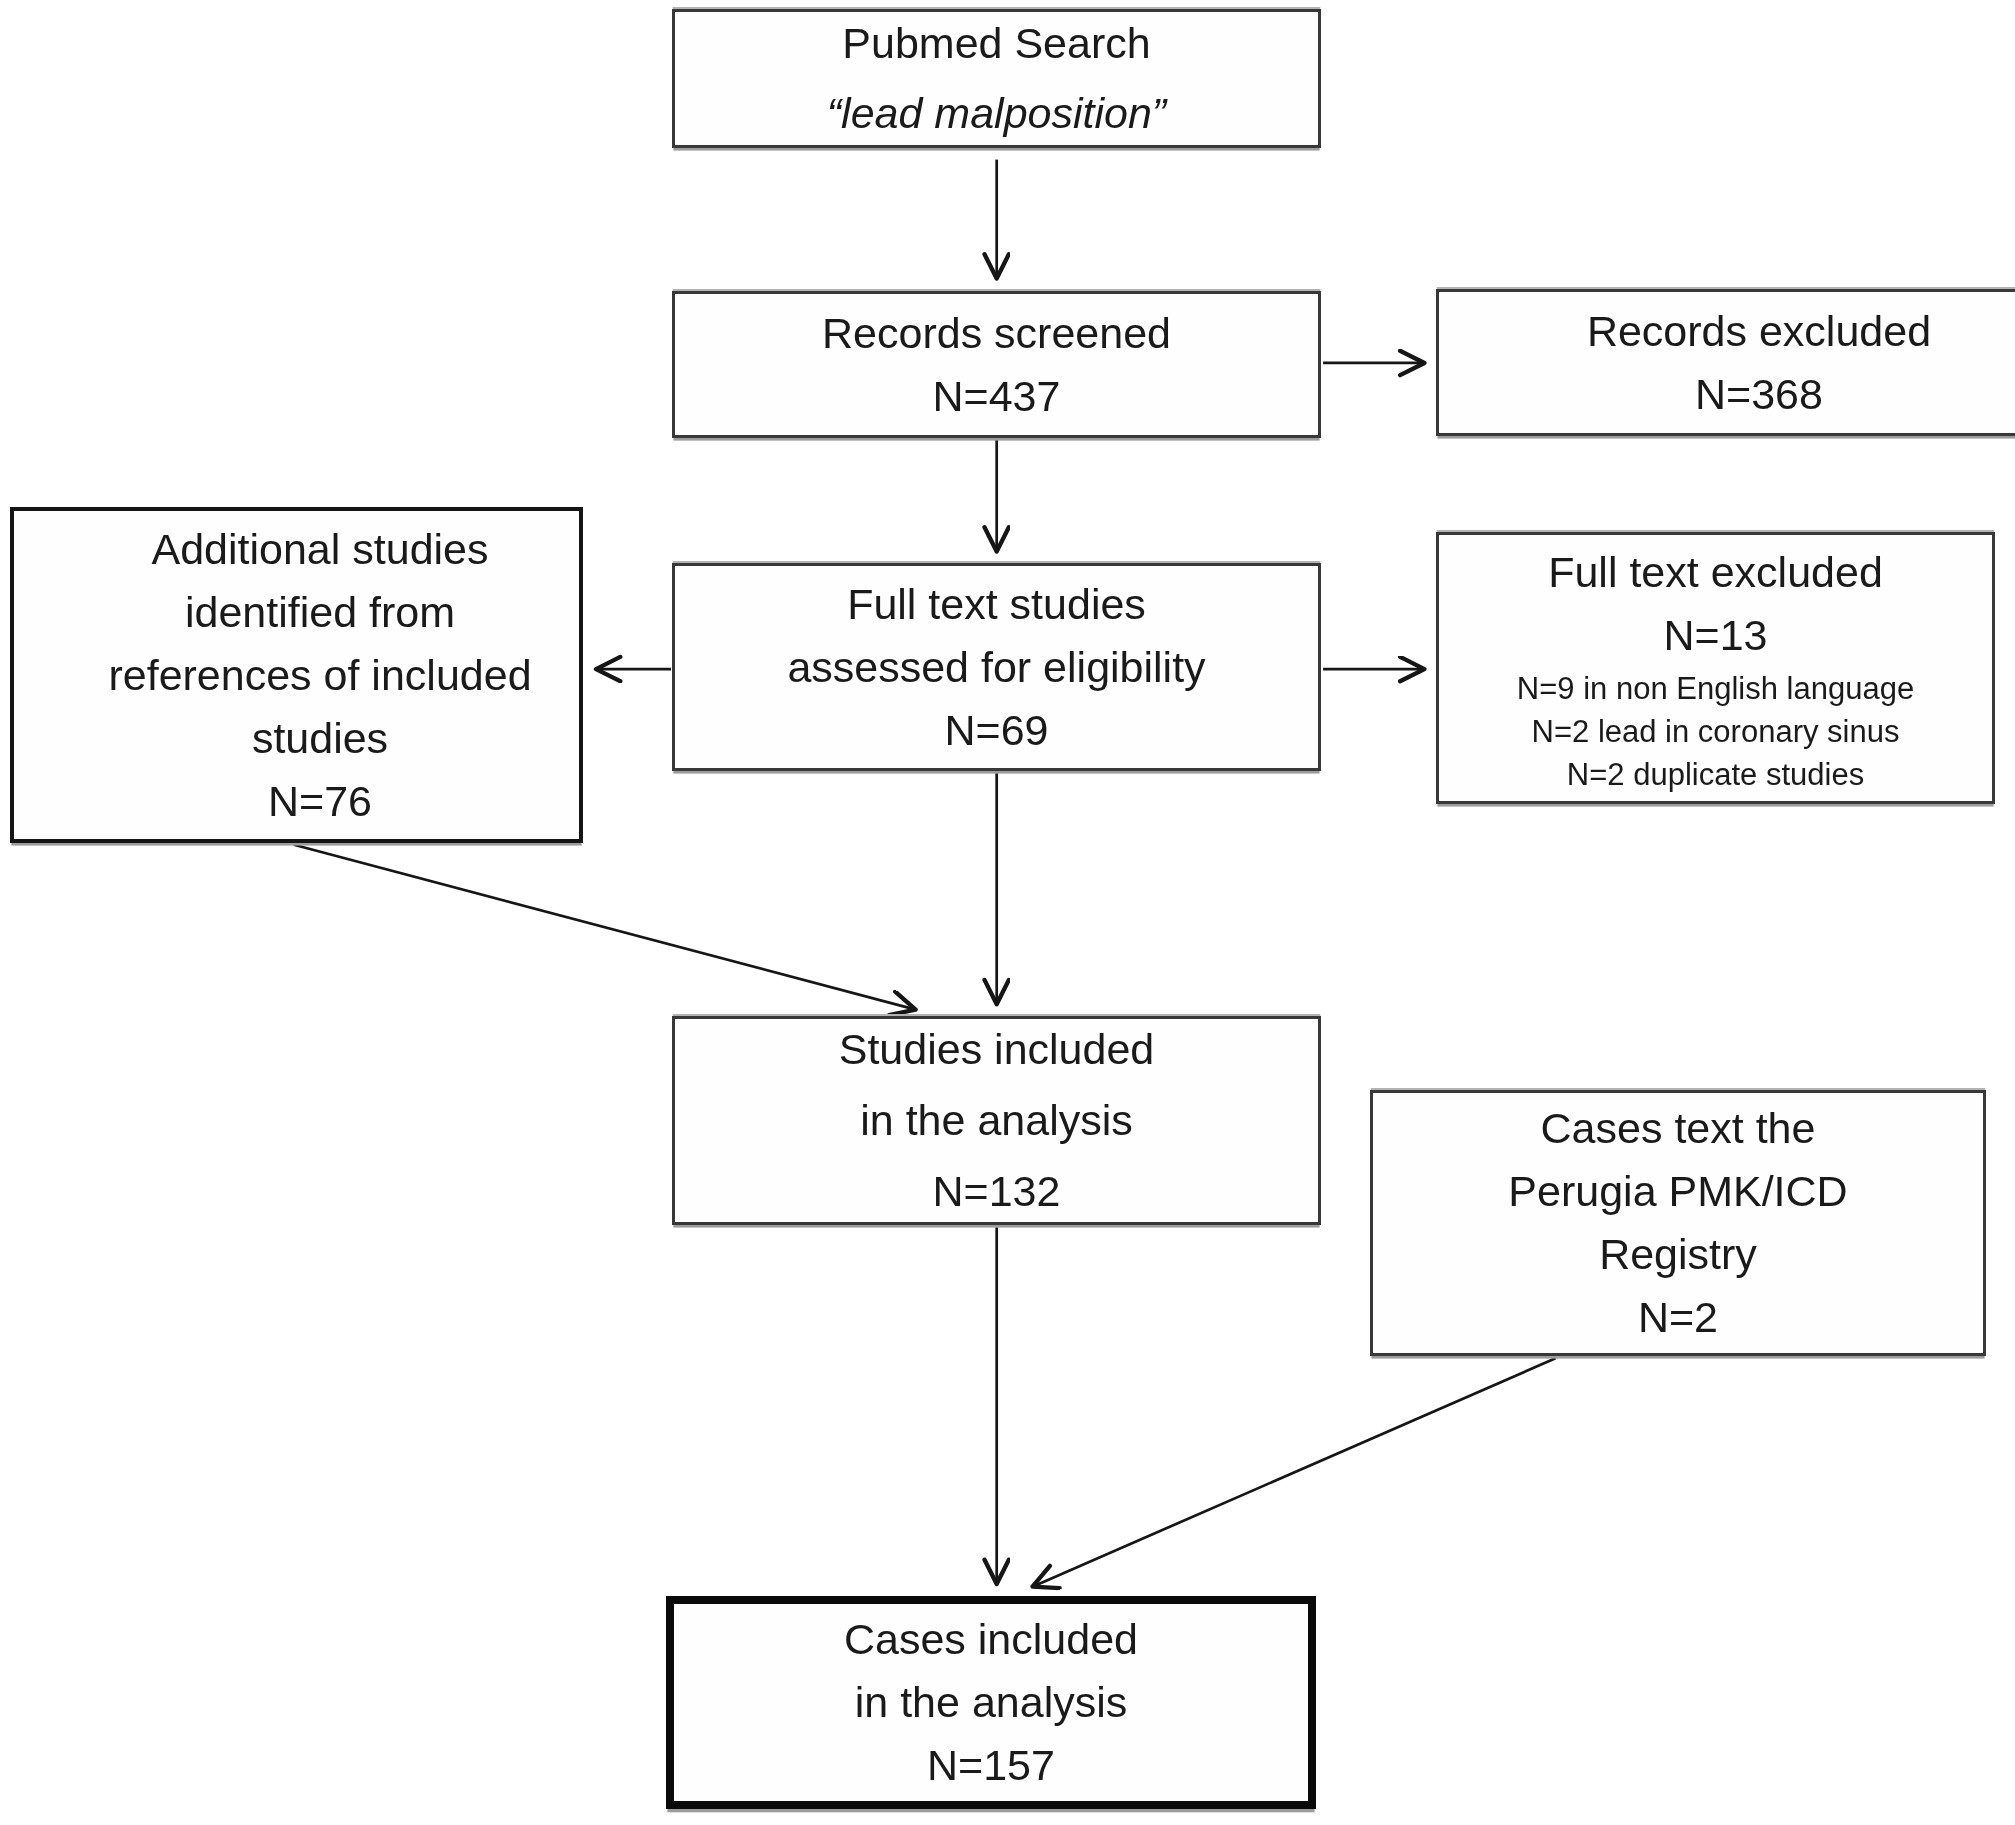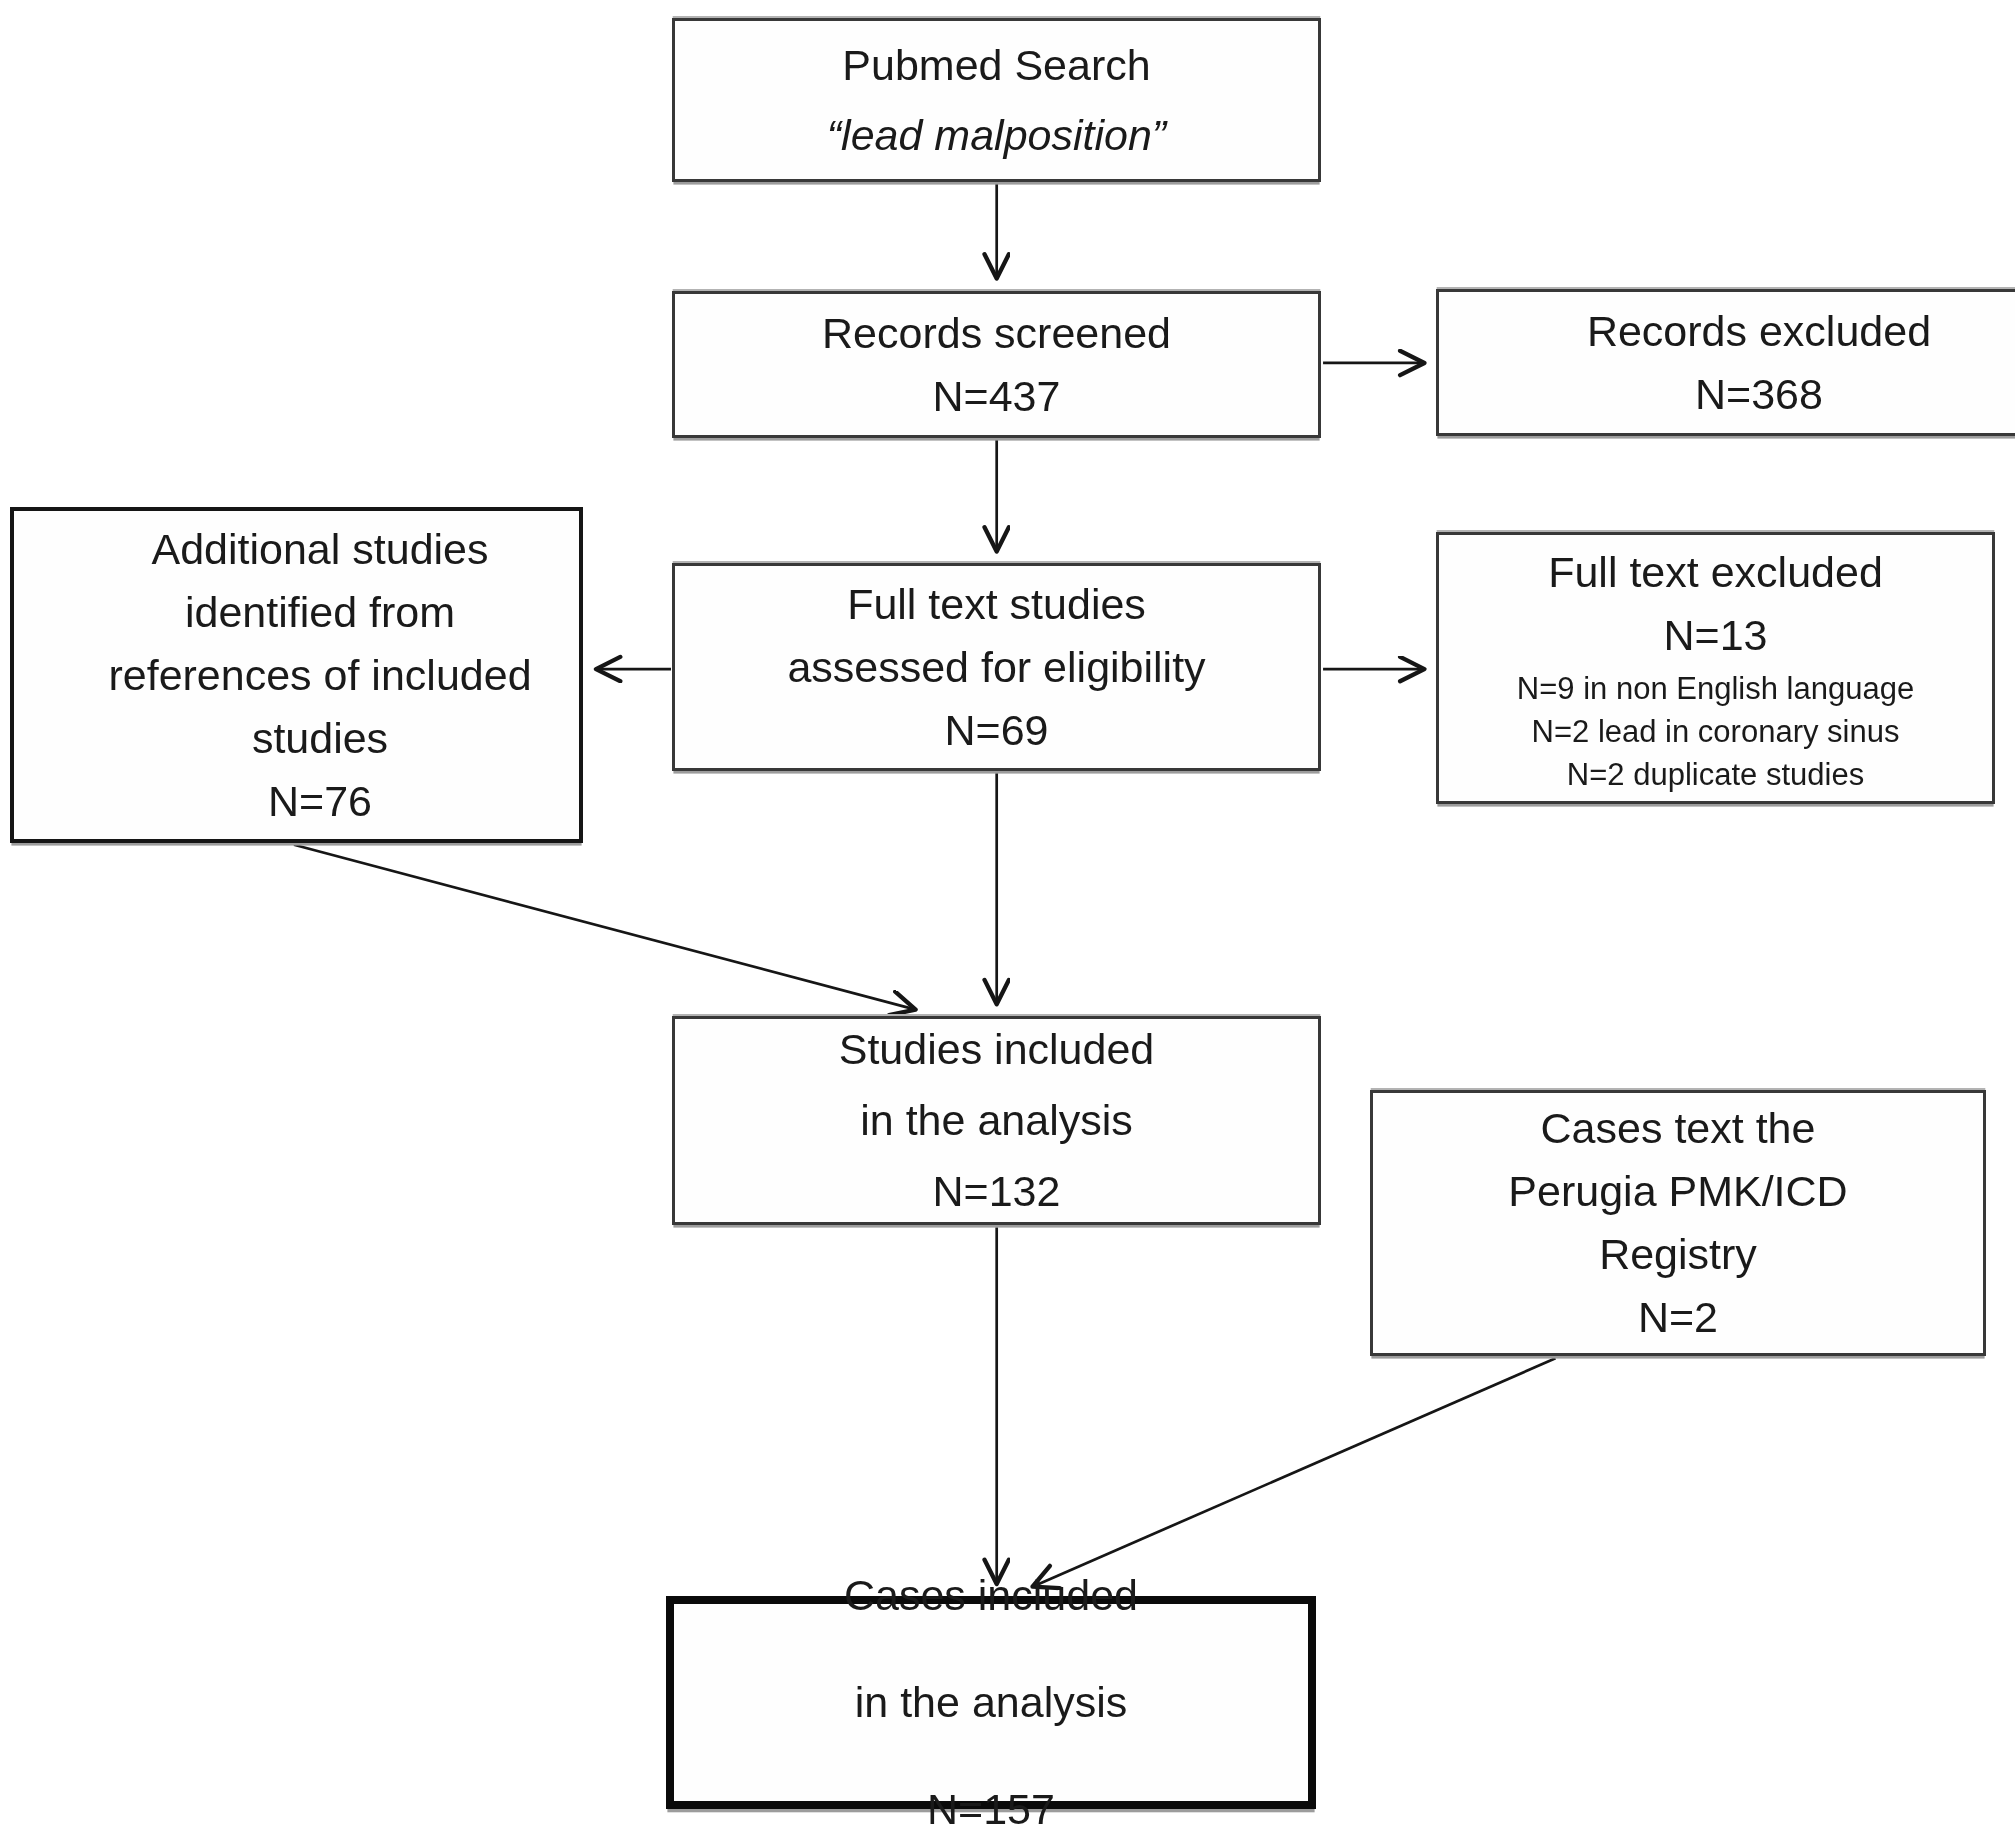--- a/index.html
+++ b/index.html
@@ -43,29 +43,29 @@
     white-space: nowrap;
     font-weight: 400;
   }
   .italic { font-style: italic; margin-top: 7px; }
   .reason {
     font-size: 31px;
     line-height: 43px;
     white-space: nowrap;
   }
   
-  #box-pubmed            { left: 672px;  top: 18px;   width: 649px; height: 164px; }
+  #box-pubmed            { left: 672px;  top: 9px;   width: 649px; height: 139px; }
   #box-records-screened  { left: 672px;  top: 291px;  width: 649px; height: 147px; }
   #box-records-excluded  { left: 1436px; top: 289px;  width: 646px; height: 147px; }
   #box-full-text         { left: 672px;  top: 563px;  width: 649px; height: 208px; }
   #box-full-text-excluded{ left: 1436px; top: 532px;  width: 559px; height: 272px; }
   #box-additional        { left: 10px;   top: 507px;  width: 573px; height: 336px; padding-left: 47px; }
   #box-studies-included  { left: 672px;  top: 1016px; width: 649px; height: 209px; gap: 8px; }
   #box-perugia           { left: 1370px; top: 1090px; width: 616px; height: 266px; }
-  #box-cases-included    { left: 666px;  top: 1596px; width: 650px; height: 213px; gap: 44px; }
+  #box-cases-included    { left: 666px;  top: 1596px; width: 650px; height: 213px; }
 </style>
 </head>
 <body>
 
 <div class="canvas">
 
   <svg id="arrows" viewBox="0 0 2982 2702" xmlns="http://www.w3.org/2000/svg">
     <defs>
       <marker id="chev" markerWidth="13" markerHeight="12" refX="10" refY="5" orient="auto" markerUnits="strokeWidth">
         <path d="M1,0.5 L10,5 L1,9.5" fill="none" stroke="#161616" stroke-width="1.6" stroke-linecap="round" stroke-linejoin="round"></path>

